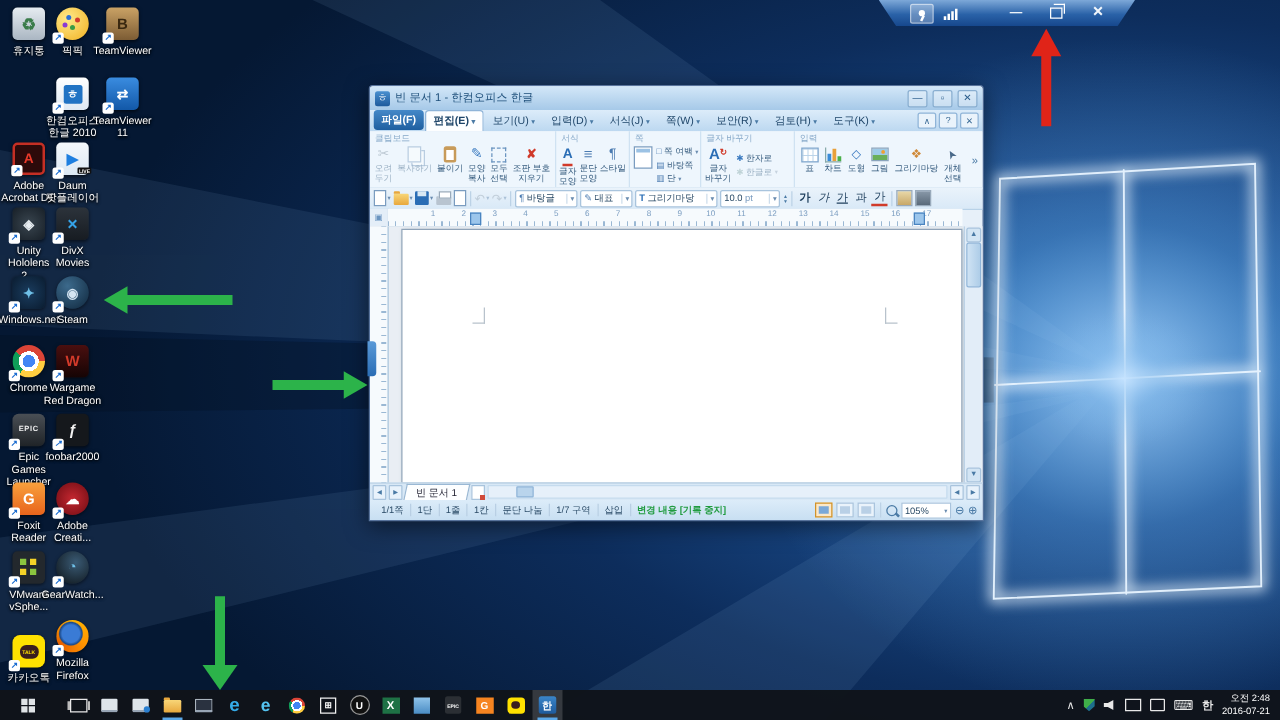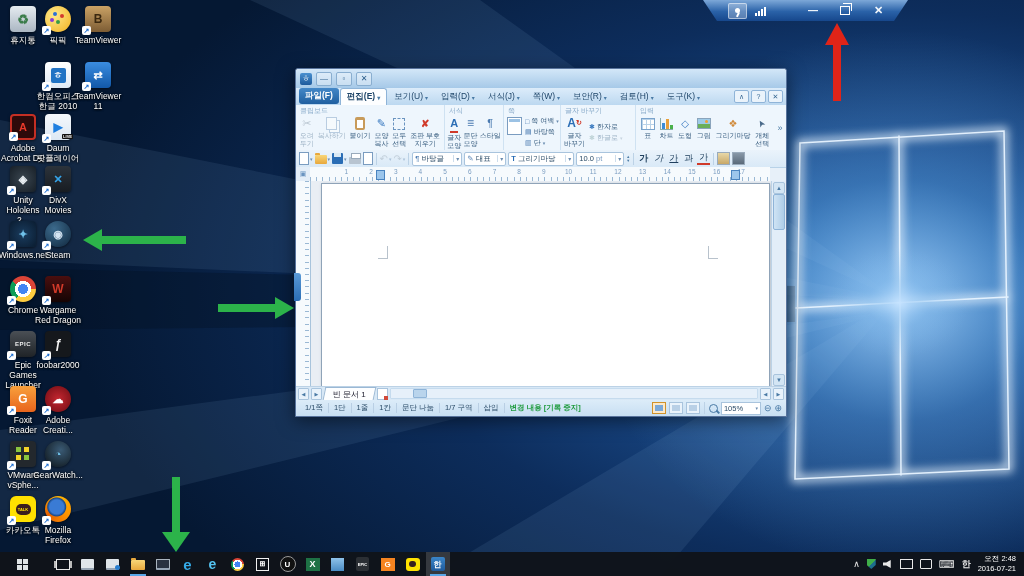--- a/index.html
+++ b/index.html
@@ -313,21 +313,21 @@
       <span style="position:absolute;top:6px;left:6px;width:5px;height:5px;background:#8bc53f;box-shadow:8px 0 0 #f5d328,0 8px 0 #f5d328,8px 8px 0 #8bc53f;"></span>
       <span class="sc">↗</span>
       </div>
     <div class="dlbl">VMware
 vSphe...</div>
   </div>
   <div class="dcell" style="left:35px;top:441px;">
     <div class="dico" style="background:radial-gradient(circle at 60% 35%,#3a5a74,#0c1216);border-radius:50%;color:#6fc0e8;font-size:11px;">◔<span class="sc">↗</span></div>
     <div class="dlbl">GearWatch...</div>
   </div>
-  <div class="dcell" style="left:0;top:496px;">
+  <div class="dcell" style="left:0;top:508px;">
     <div class="dico" style="background:#ffe100;border-radius:6px;">
       <span style="width:15px;height:11px;background:#3a1e1e;border-radius:5px;color:#ffe100;font-size:4px;display:flex;align-items:center;justify-content:center;">TALK</span>
       <span class="sc">↗</span>
       </div>
     <div class="dlbl">카카오톡</div>
   </div>
   <div class="dcell" style="left:35px;top:496px;">
     <div class="dico" style="border-radius:50%;
       background:radial-gradient(circle at 45% 42%,#3a7bd5 0 7px,#1b4a8a 9px,transparent 10px),conic-gradient(from 120deg,#ff9500,#e66000,#ffb500,#ff9500);">
       <span class="sc">↗</span>
@@ -350,20 +350,21 @@
     <span class="rdbtn">—</span>
     <span style="width:6px;"></span>
     <span class="rst"></span>
     <span style="width:8px;"></span>
     <span class="rdbtn" style="font-size:11px;">✕</span>
   </div>
 
   <div id="hw">
     <div id="hw-title">
       <span class="appico">ㅎ</span>
+      <span class="t">빈 문서 1 - 한컴오피스 한글</span>
       <span class="wbtn">—</span>
       <span class="wbtn">▫</span>
       <span class="wbtn">✕</span>
     </div>
 
     <div id="hw-menu">
       <span class="mtab file">파일(F)</span>
       <span class="mtab active">
           <span>편집(E)</span>
           <span class="dar">▾</span>

